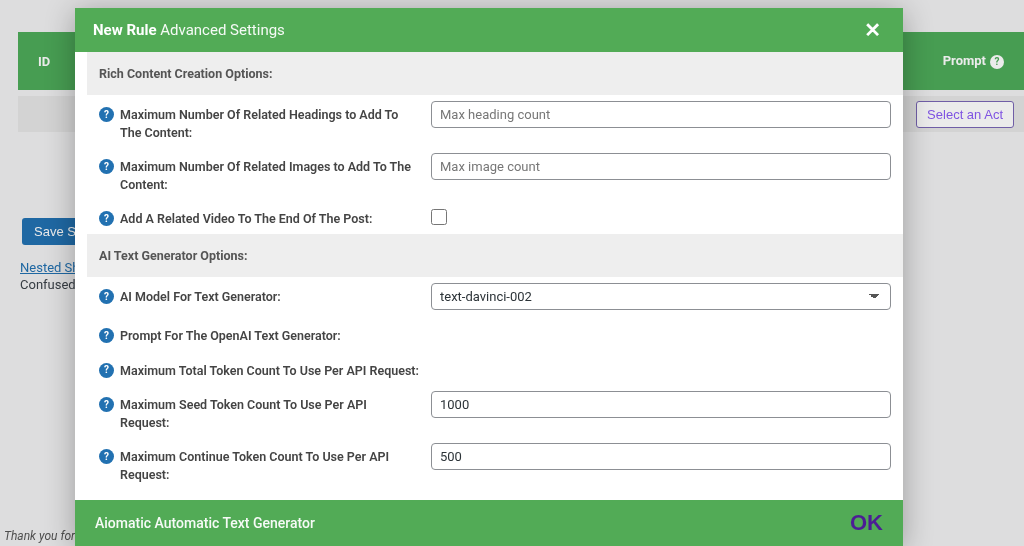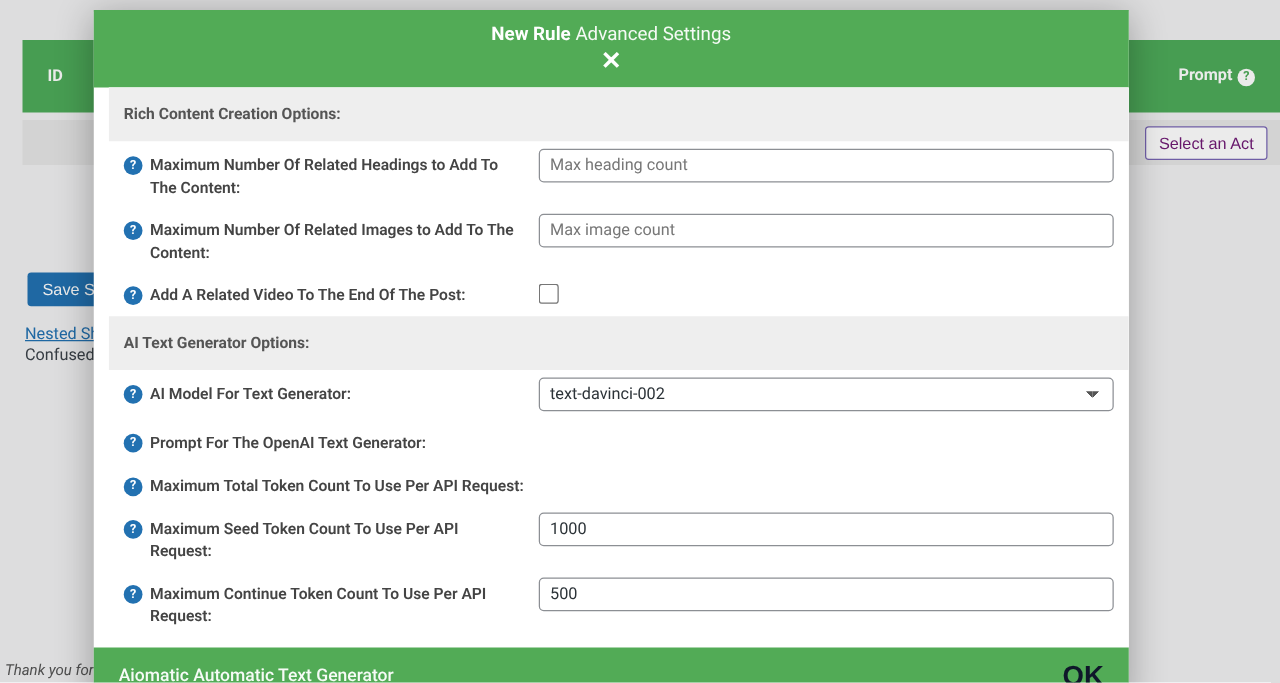--- a/index.html
+++ b/index.html
@@ -46,21 +46,21 @@
       display: flex;
       align-items: center;
       justify-content: flex-end;
       padding-right: 10px;
     }
     .select-action {
       background: #fff;
       border: 1px solid #7a67b5;
       border-radius: 3px;
       padding: 5px 10px;
-      color: #701a75;
+      color: #8b5cf6;
       font-size: 13px;
     }
     .save-btn {
       position: absolute;
       top: 218px;
       left: 22px;
       background: #2271b1;
       color: #fff;
       border: none;
       padding: 6px 12px;
@@ -109,21 +109,20 @@
       display: flex;
       flex-direction: column;
     }
     .modal-header {
       background: #52ab56;
       color: #fff;
       padding: 10px 18px;
       display: flex;
       align-items: center;
       justify-content: space-between;
-      flex-direction: column;
     }
     .modal-title {
       font-size: 15px;
     }
     .modal-title .bold { font-weight: 700; }
     .modal-title .light { font-weight: 400; opacity: 0.94; }
     .close-x {
       font-size: 20px;
       font-weight: bold;
       cursor: pointer;
@@ -217,21 +216,21 @@
       justify-content: space-between;
     }
     .footer-title {
       font-size: 14px;
       font-weight: 500;
       opacity: .95;
     }
     .ok-btn {
       background: transparent;
       border: none;
-      color: #0f172a;
+      color: #4c1d95;
       font-size: 22px;
       font-weight: 700;
       cursor: pointer;
     }
     .help-icon-white {
       display: inline-flex;
       width: 14px;
       height: 14px;
       border-radius: 50%;
       background: #fff;

